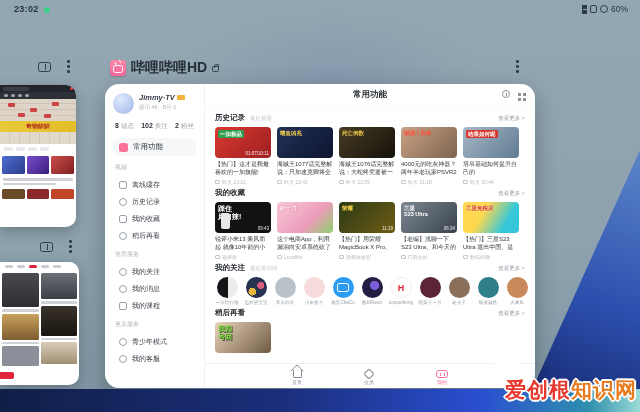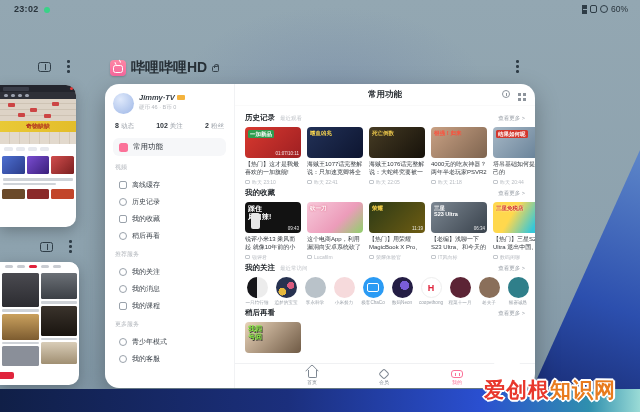--- a/index.html
+++ b/index.html
@@ -70,21 +70,21 @@
   .main-title .t{font-size:14px;color:#273037;font-weight:bold;}
   .lock-icon{width:7px;height:6px;border:1.1px solid #39454e;border-radius:1.5px;position:relative;margin-top:2px;}
   .lock-icon:before{content:"";position:absolute;left:1px;top:-3.5px;width:3px;height:3px;border:1.1px solid #39454e;border-bottom:none;border-radius:3px 3px 0 0;}
   .main-dots{position:absolute;left:516px;top:60px;}
 
   
   .card{position:absolute;left:105px;top:84px;width:430px;height:304px;background:#fff;border-radius:14px;
     box-shadow:0 8px 24px rgba(0,0,0,.28);display:flex;overflow:hidden;}
 
   
-  .sb{width:130px;border-right:1px solid #f1f2f4;padding:9px 8px 6px;flex-shrink:0;}
+  .sb{width:100px;border-right:1px solid #f1f2f4;padding:9px 8px 6px;flex-shrink:0;}
   .sb-user{display:flex;align-items:flex-start;gap:5px;}
   .avatar{width:21px;height:21px;border-radius:50%;background:radial-gradient(circle at 35% 30%,#dfe9fb,#9db6e6);flex-shrink:0;}
   .sb-name{font-size:7.5px;color:#3a4149;font-style:italic;font-weight:bold;display:flex;align-items:center;gap:2px;}
   .sb-badge{display:inline-block;width:8px;height:5px;background:#f4b33d;border-radius:1px;}
   .sb-sub{font-size:5.5px;color:#b4b8be;margin-top:2px;}
   .sb-stats{display:flex;justify-content:space-between;margin:8px 2px 7px;}
   .sb-stat{font-size:6.5px;color:#9aa0a8;display:flex;gap:2px;align-items:baseline;}
   .sb-stat b{color:#2f353c;font-size:7px;}
   .sb-featured{display:flex;align-items:center;gap:5px;background:#f6f7f9;border-radius:6px;padding:4px 6px;margin-bottom:7px;}
   .sb-featured .ic{width:9px;height:9px;border-radius:2.5px;background:#fb7299;}
@@ -167,21 +167,21 @@
   .nav-item .lb{font-size:5px;color:#8d949c;}
   .nav-item.active .lb{color:#fb7299;}
   .home-ic{width:9px;height:8px;position:relative;border:1.1px solid #7d8691;border-top:none;border-radius:0 0 2px 2px;margin-top:3px;}
   .home-ic:before{content:"";position:absolute;left:-2px;top:-4px;width:9px;height:9px;border-top:1.1px solid #7d8691;border-left:1.1px solid #7d8691;transform:rotate(45deg);border-radius:2px 0 0 0;}
   .member-ic{width:8px;height:8px;border:1.1px solid #7d8691;border-radius:2px;transform:rotate(45deg);margin-top:2px;}
   .mine-ic{width:12px;height:8px;border:1.2px solid #fb7299;border-radius:3px;position:relative;margin-top:3px;}
   .mine-ic:before{content:"";position:absolute;left:2.5px;top:2px;width:1.5px;height:2.5px;background:#fb7299;box-shadow:4px 0 0 #fb7299;}
 
   
   .wm-bubble{position:absolute;right:120px;bottom:34px;width:26px;height:17px;background:#fff;border-radius:4px;}
-  .wm{position:absolute;right:24px;bottom:8px;font-size:21px;font-weight:bold;letter-spacing:1px;white-space:nowrap;
+  .wm{position:absolute;right:3px;bottom:8px;font-size:21px;font-weight:bold;letter-spacing:1px;white-space:nowrap;
     text-shadow:-2px 0 0 #fff,2px 0 0 #fff,0 -2px 0 #fff,0 2px 0 #fff,-1px -1px 0 #fff,1px 1px 0 #fff,-1px 1px 0 #fff,1px -1px 0 #fff;}
   .wm .r{color:#e8372c;}
   .wm .o{color:#e87b1e;}
 </style>
 </head>
 <body>
 
 <div class="stage">
   <div class="wedge"></div>
 

